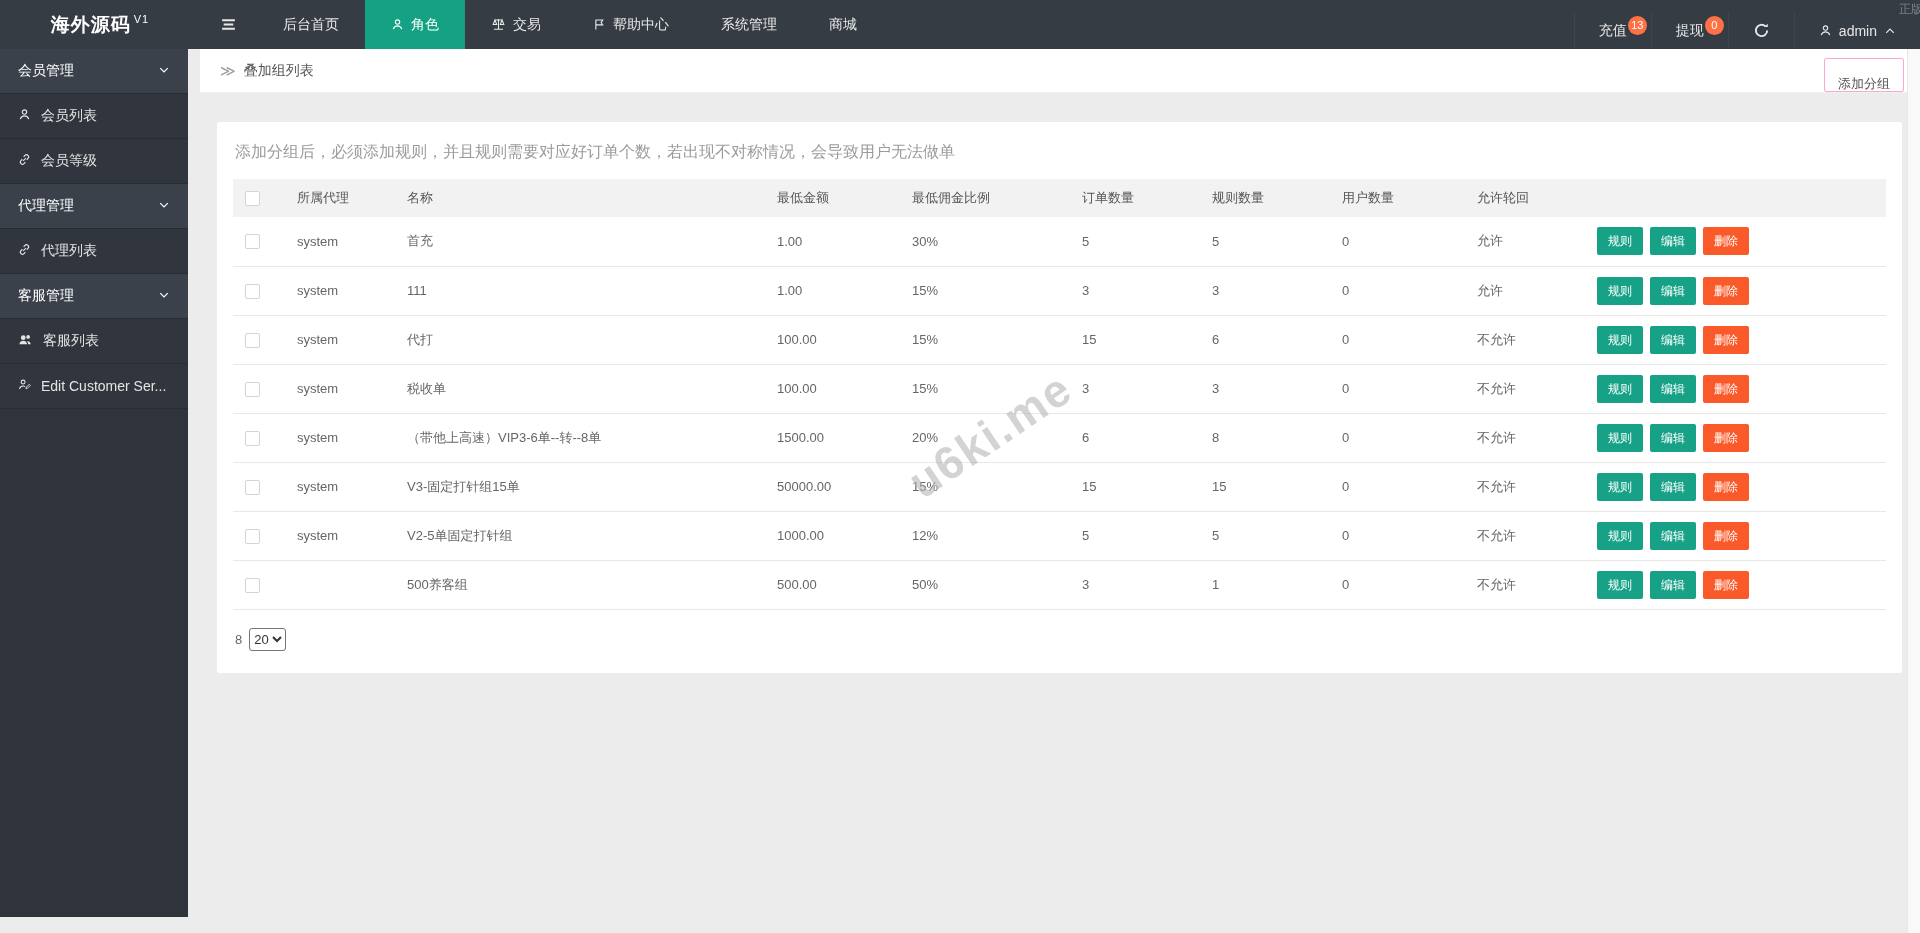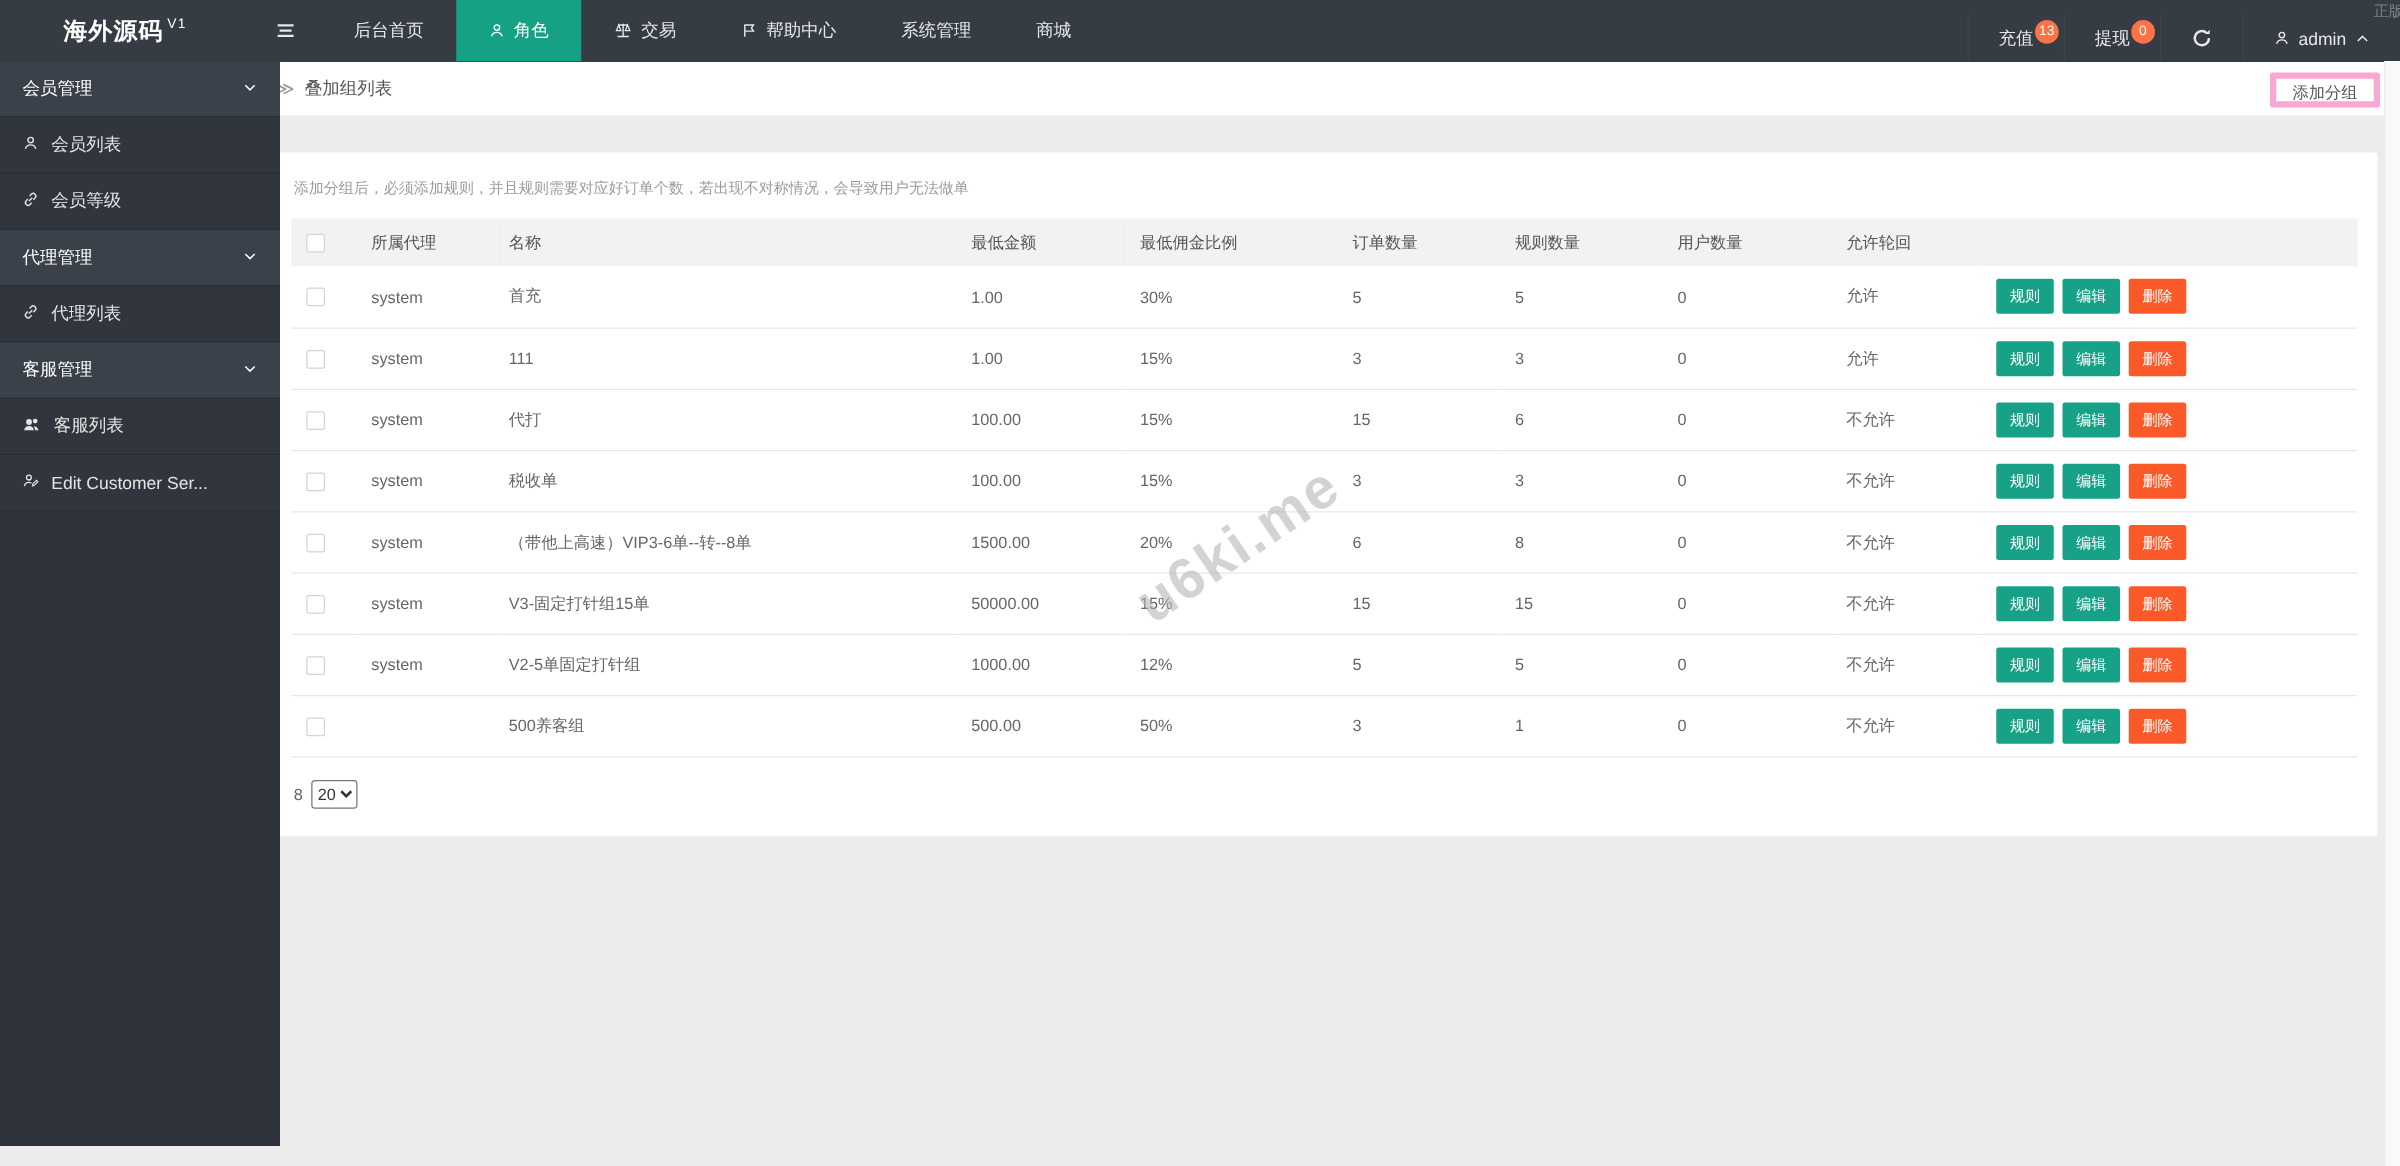--- a/index.html
+++ b/index.html
@@ -19,41 +19,41 @@
   .nav-item.active { background:#14a184; color:#fff; }
   .nav-item svg { display:block; }
   .nav-right { display:flex; align-items:stretch;margin-top:12px; }
   .nav-right .nav-item { position:relative; padding:0 24px; border-left:1px solid rgba(255,255,255,.05); }
   .badge { position:absolute; top:4px; right:4px; min-width:19px; height:19px; padding:0 0;
     background:#ff7246; border-radius:10px; color:#fff; font-size:11px; line-height:19px;
     text-align:center; }
   .corner-tag { position:absolute; top:1px; right:-3px; font-size:12px; color:#7d828b; z-index:40; }
 
   
-  .sidebar { position:fixed; top:49px; left:0; width:224px; bottom:16px;
+  .sidebar { position:fixed; top:49px; left:0; width:188px; bottom:16px;
     background:#2f343c; z-index:20; }
   .side-row { height:45px; display:flex; align-items:center; gap:10px; padding:0 18px;
     font-size:14px; cursor:pointer; border-bottom:1px solid #282c33; }
   .side-group { background:#3b414b; color:#fff; justify-content:space-between; }
   .side-item { background:#31363e; color:#e4e4e4; }
   .side-item.active { background:#14a184; color:#fff; }
   .side-item .lbl { overflow:hidden; text-overflow:ellipsis; white-space:nowrap; }
   .side-row svg { flex:none; }
 
   
   .main { position:absolute; left:200px; top:49px; right:0; bottom:0; background:#ececec; }
   .crumb-bar { position:relative; height:44px; background:#fff; border-bottom:1px solid #f0f0f0;
     display:flex; align-items:center; padding:0 20px; font-size:14px; color:#555; }
   .crumb-caret { color:#999; font-size:15px; margin-right:8px; }
-  .add-btn { position:absolute; right:16px; top:9px; height:28px; padding:2px 13px;
-    background:#fff; border:5px solid #f9a8d4; border-radius:2px; color:#555;
+  .add-btn { position:absolute; right:16px; top:9px; height:28px; padding:16px 13px;
+    background:#fff; border:1px solid #f9a8d4; border-radius:2px; color:#555;
     font-size:13px; cursor:pointer; font-family:inherit; }
 
   .card { margin:29px 18px 0 17px; background:#fff; border-radius:2px; padding:14px 16px 18px; }
-  .hint { color:#9b9b9b; font-size:12px; padding:6px 2px 16px; }
+  .hint { color:#9b9b9b; font-size:16px; padding:6px 2px 16px; }
 
   table { width:100%; border-collapse:collapse; table-layout:fixed; font-size:13px; color:#666; }
   thead th { background:#f2f2f2; font-weight:normal; text-align:left; color:#555;
     height:38px; padding:0 10px; }
   tbody td { height:49px; padding:0 10px; border-bottom:1px solid #e8e8e8; color:#666;
     overflow:hidden; white-space:nowrap; text-overflow:ellipsis; }
   .col-check { width:54px; } .col-agent { width:110px; } .col-name { width:370px; }
   .col-amount { width:135px; } .col-comm { width:170px; } .col-orders { width:130px; }
   .col-rules { width:130px; } .col-users { width:135px; } .col-loop { width:120px; }
   th.cb-cell, td.cb-cell { padding-left:12px; }

